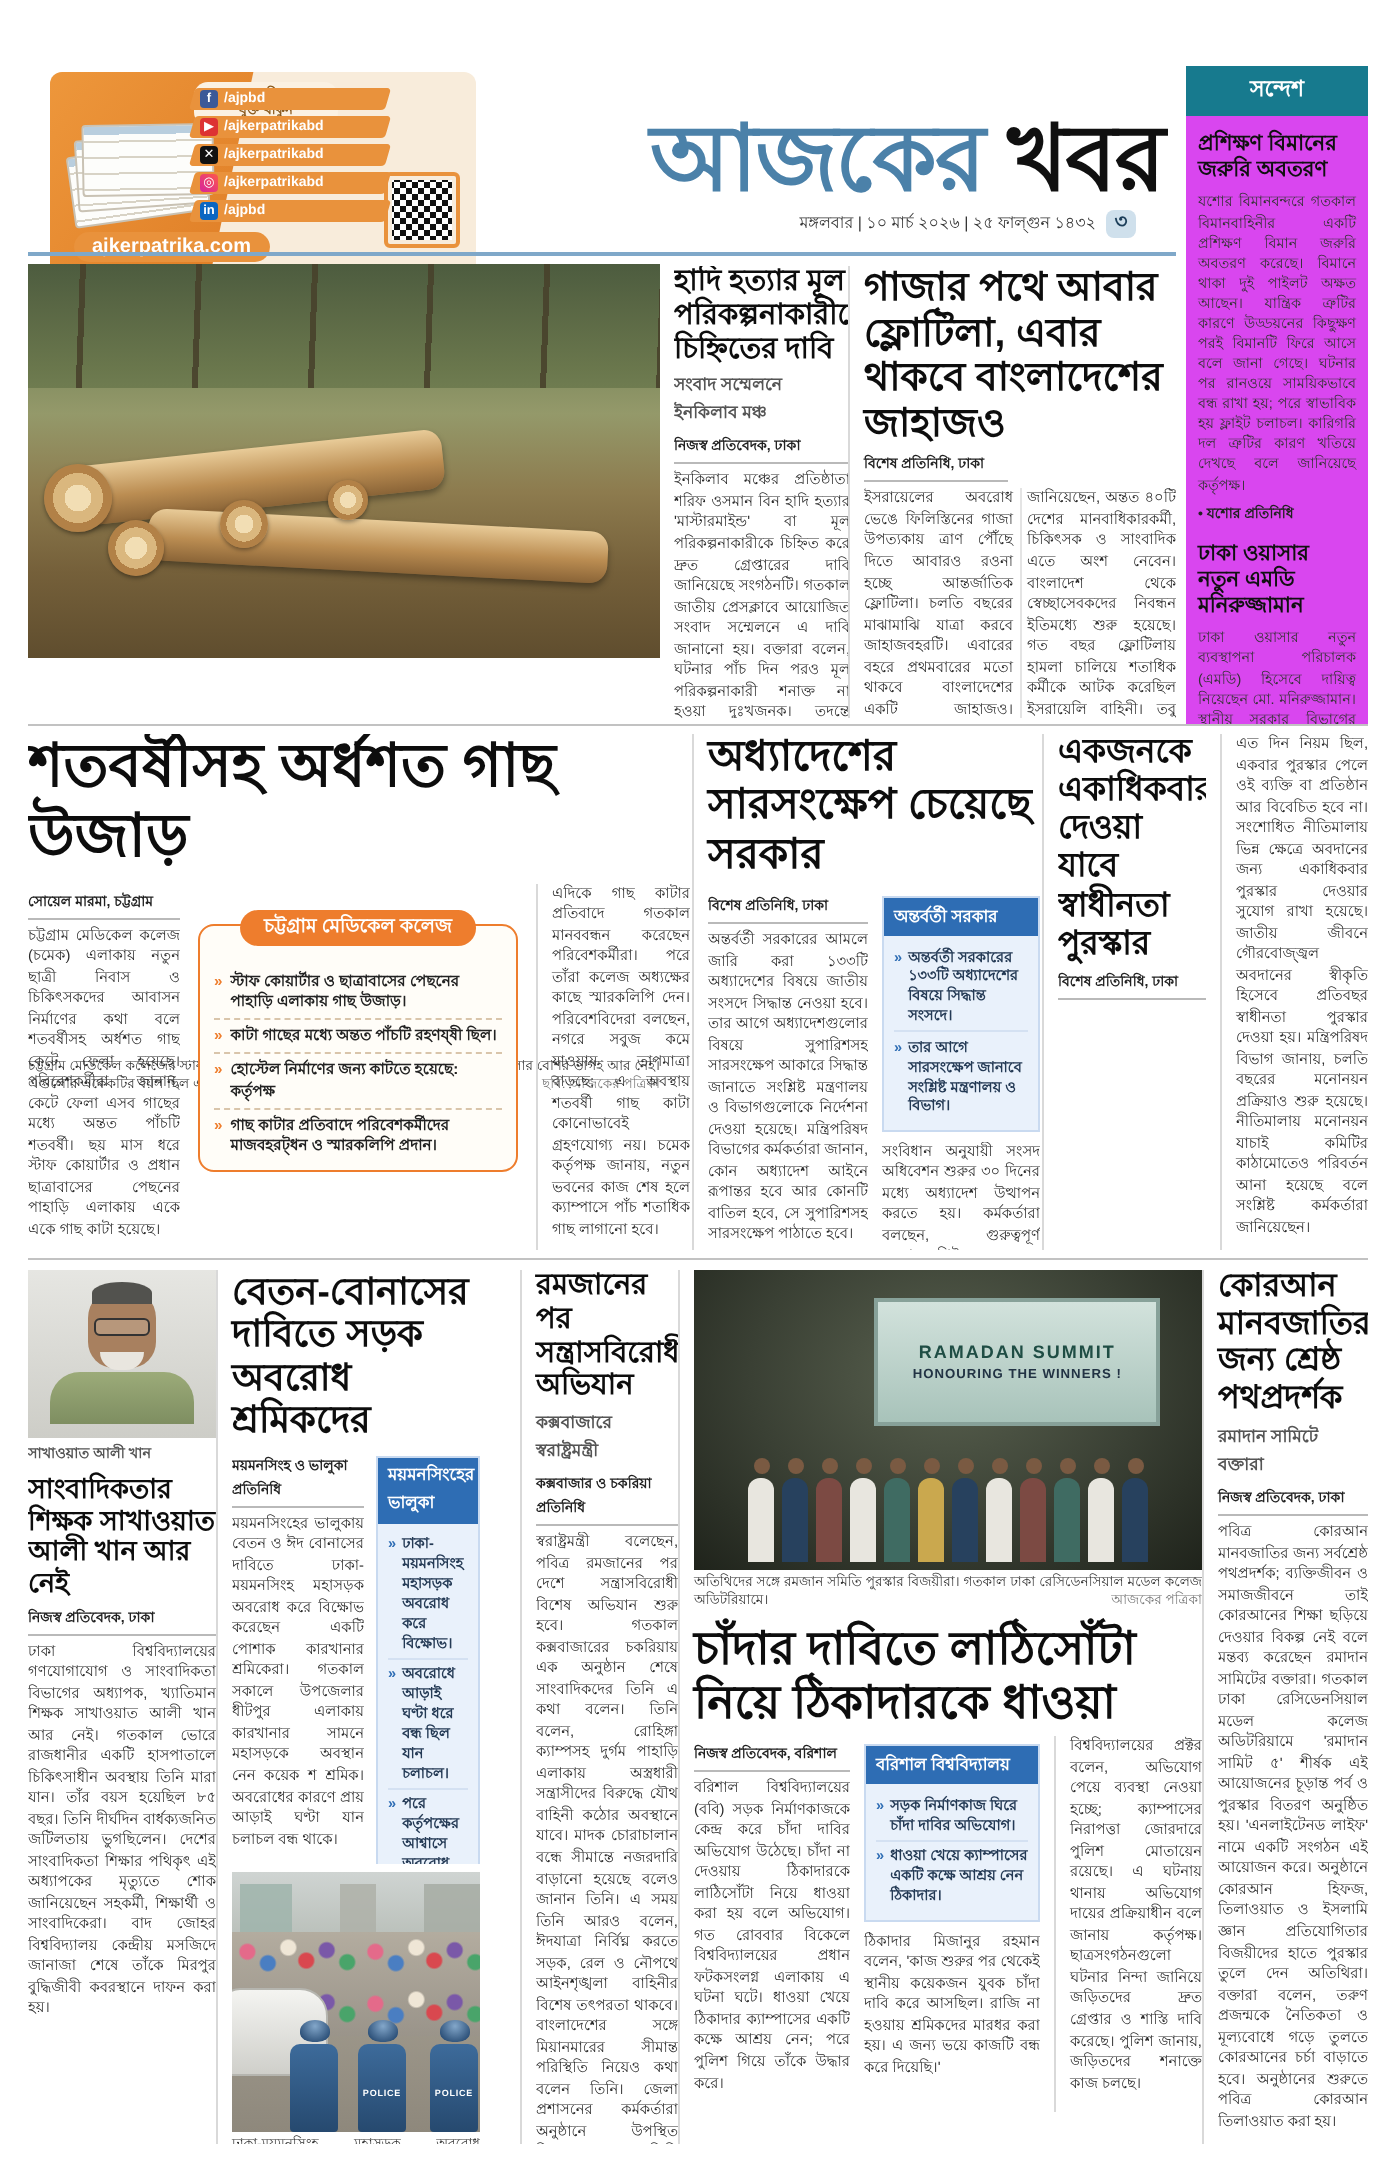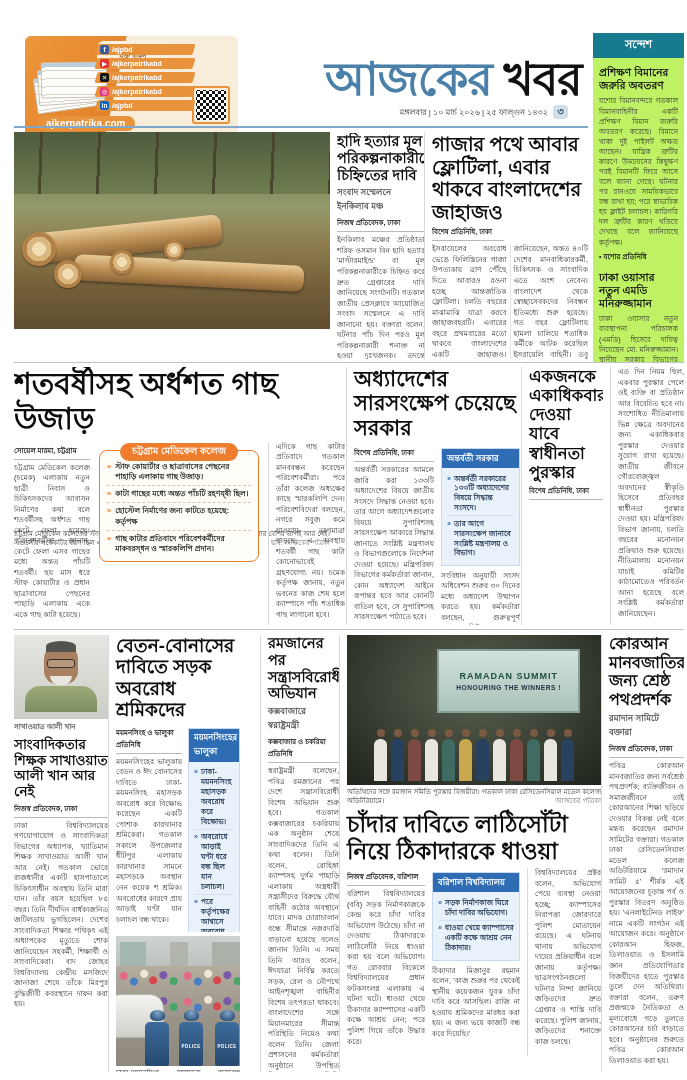--- a/index.html
+++ b/index.html
@@ -40,36 +40,36 @@
   .soc-ic{width:9px;height:9px;border-radius:2px;color:#fff;font-size:6.5px;font-weight:bold;
           text-align:center;line-height:9px;flex:0 0 9px;}
   .ic-fb{background:#3b5998;} .ic-yt{background:#d33;} .ic-x{background:#111;}
   .ic-ig{background:linear-gradient(45deg,#d6249f,#fd5949);} .ic-in{background:#0a66c2;}
   .soc-h{color:#fff;font-size:7px;font-weight:bold;white-space:nowrap;}
   .qr{position:absolute;right:8px;bottom:14px;width:30px;height:30px;background:#fff;border:2px solid #e9923c;border-radius:3px;
       background-image:repeating-conic-gradient(#111 0 25%,#fff 0 50%);background-size:6px 6px;background-clip:content-box;padding:2px;}
   .website{position:absolute;left:12px;bottom:7px;background:#e9923c;color:#fff;font-weight:bold;
            font-size:10px;padding:2px 9px;border-radius:10px;}
   
-  .sandesh{position:absolute;left:593px;top:33px;width:91px;height:329px;background:#bef264;overflow:hidden;}
+  .sandesh{position:absolute;left:593px;top:33px;width:91px;height:329px;background:#d946ef;overflow:hidden;}
   .sandesh-head{background:#177a8e;color:#fff;text-align:center;font-weight:bold;font-size:11px;padding:3px 0;}
   .sd-item{padding:0 6px;}
   .sd-h{font-size:10.6px;font-weight:800;line-height:1.25;margin:8px 0 4px;color:#101010;}
   .sd-b{font-size:7.2px;line-height:1.4;text-align:justify;color:#333;}
   .sd-c{font-size:7px;font-weight:bold;margin-top:3px;color:#222;}
   
   .bbox{background:#e9f1fb;border:1px solid #c9daf0;margin:4px 0 5px;}
   .bbox-head{background:#2e6db4;color:#fff;font-size:8.4px;font-weight:bold;padding:2.5px 5px;}
   .bbox ul{list-style:none;margin:0;padding:3px 5px 4px;}
   .bbox li{display:flex;gap:3px;font-size:7.3px;font-weight:600;line-height:1.35;padding:2.5px 0;
            border-bottom:1px solid #d4e1f2;color:#243a55;}
   .bbox li:last-child{border-bottom:none;}
   .bmark{color:#2e6db4;font-weight:800;}
   .obox{border:1.5px solid #ee7d2d;border-radius:8px;background:#fffdf8;position:relative;
-        margin:8px 2px 5px;padding:8px 7px 4px;}
+        margin:20px 2px 5px;padding:20px 7px 4px;}
   .obox-pill{position:absolute;top:-8px;left:50%;transform:translateX(-50%);background:#ee7d2d;color:#fff;
              font-weight:bold;font-size:9.5px;padding:1.5px 12px;border-radius:9px;white-space:nowrap;}
   .obox ul{list-style:none;margin:0;padding:0;}
   .obox li{display:flex;gap:4px;font-size:7.6px;font-weight:600;line-height:1.35;padding:3px 0;
            border-bottom:1px dashed #d9c5ab;color:#222;}
   .obox li:last-child{border-bottom:none;}
   .omark{color:#ee7d2d;font-weight:800;}
   
   .photo{position:relative;overflow:hidden;}
   .photo-logs{background:linear-gradient(180deg,#5f7050 0%,#7b875b 22%,#94996a 38%,#8d7b4e 58%,#75603a 78%,#5f4d2e 100%);}
@@ -233,21 +233,21 @@
             <li>
                 <span class="omark">»</span>
                 <span>কাটা গাছের মধ্যে অন্তত পাঁচটি রহণয্ষী ছিল।</span>
               </li>
             <li>
                 <span class="omark">»</span>
                 <span>হোস্টেল নির্মাণের জন্য কাটতে হয়েছে: কর্তৃপক্ষ</span>
               </li>
             <li>
                 <span class="omark">»</span>
-                <span>গাছ কাটার প্রতিবাদে পরিবেশকর্মীদের মাকবরস্ধন ও স্মারকলিপি প্রদান।</span>
+                <span>গাছ কাটার প্রতিবাদে পরিবেশকর্মীদের মাজবহরট্ধন ও স্মারকলিপি প্রদান।</span>
               </li>
           </ul>
         </div>
       </div>
       <div style="flex:1;overflow:hidden;" class="vrule">
         <div class="bodytxt">এদিকে গাছ কাটার প্রতিবাদে গতকাল মানববন্ধন করেছেন পরিবেশকর্মীরা। পরে তাঁরা কলেজ অধ্যক্ষের কাছে স্মারকলিপি দেন। পরিবেশবিদেরা বলছেন, নগরে সবুজ কমে যাওয়ায় তাপমাত্রা বাড়ছে; এ অবস্থায় শতবর্ষী গাছ কাটা কোনোভাবেই গ্রহণযোগ্য নয়। চমেক কর্তৃপক্ষ জানায়, নতুন ভবনের কাজ শেষ হলে ক্যাম্পাসে পাঁচ শতাধিক গাছ লাগানো হবে।</div>
       </div>
     </div>
   </article>
 

